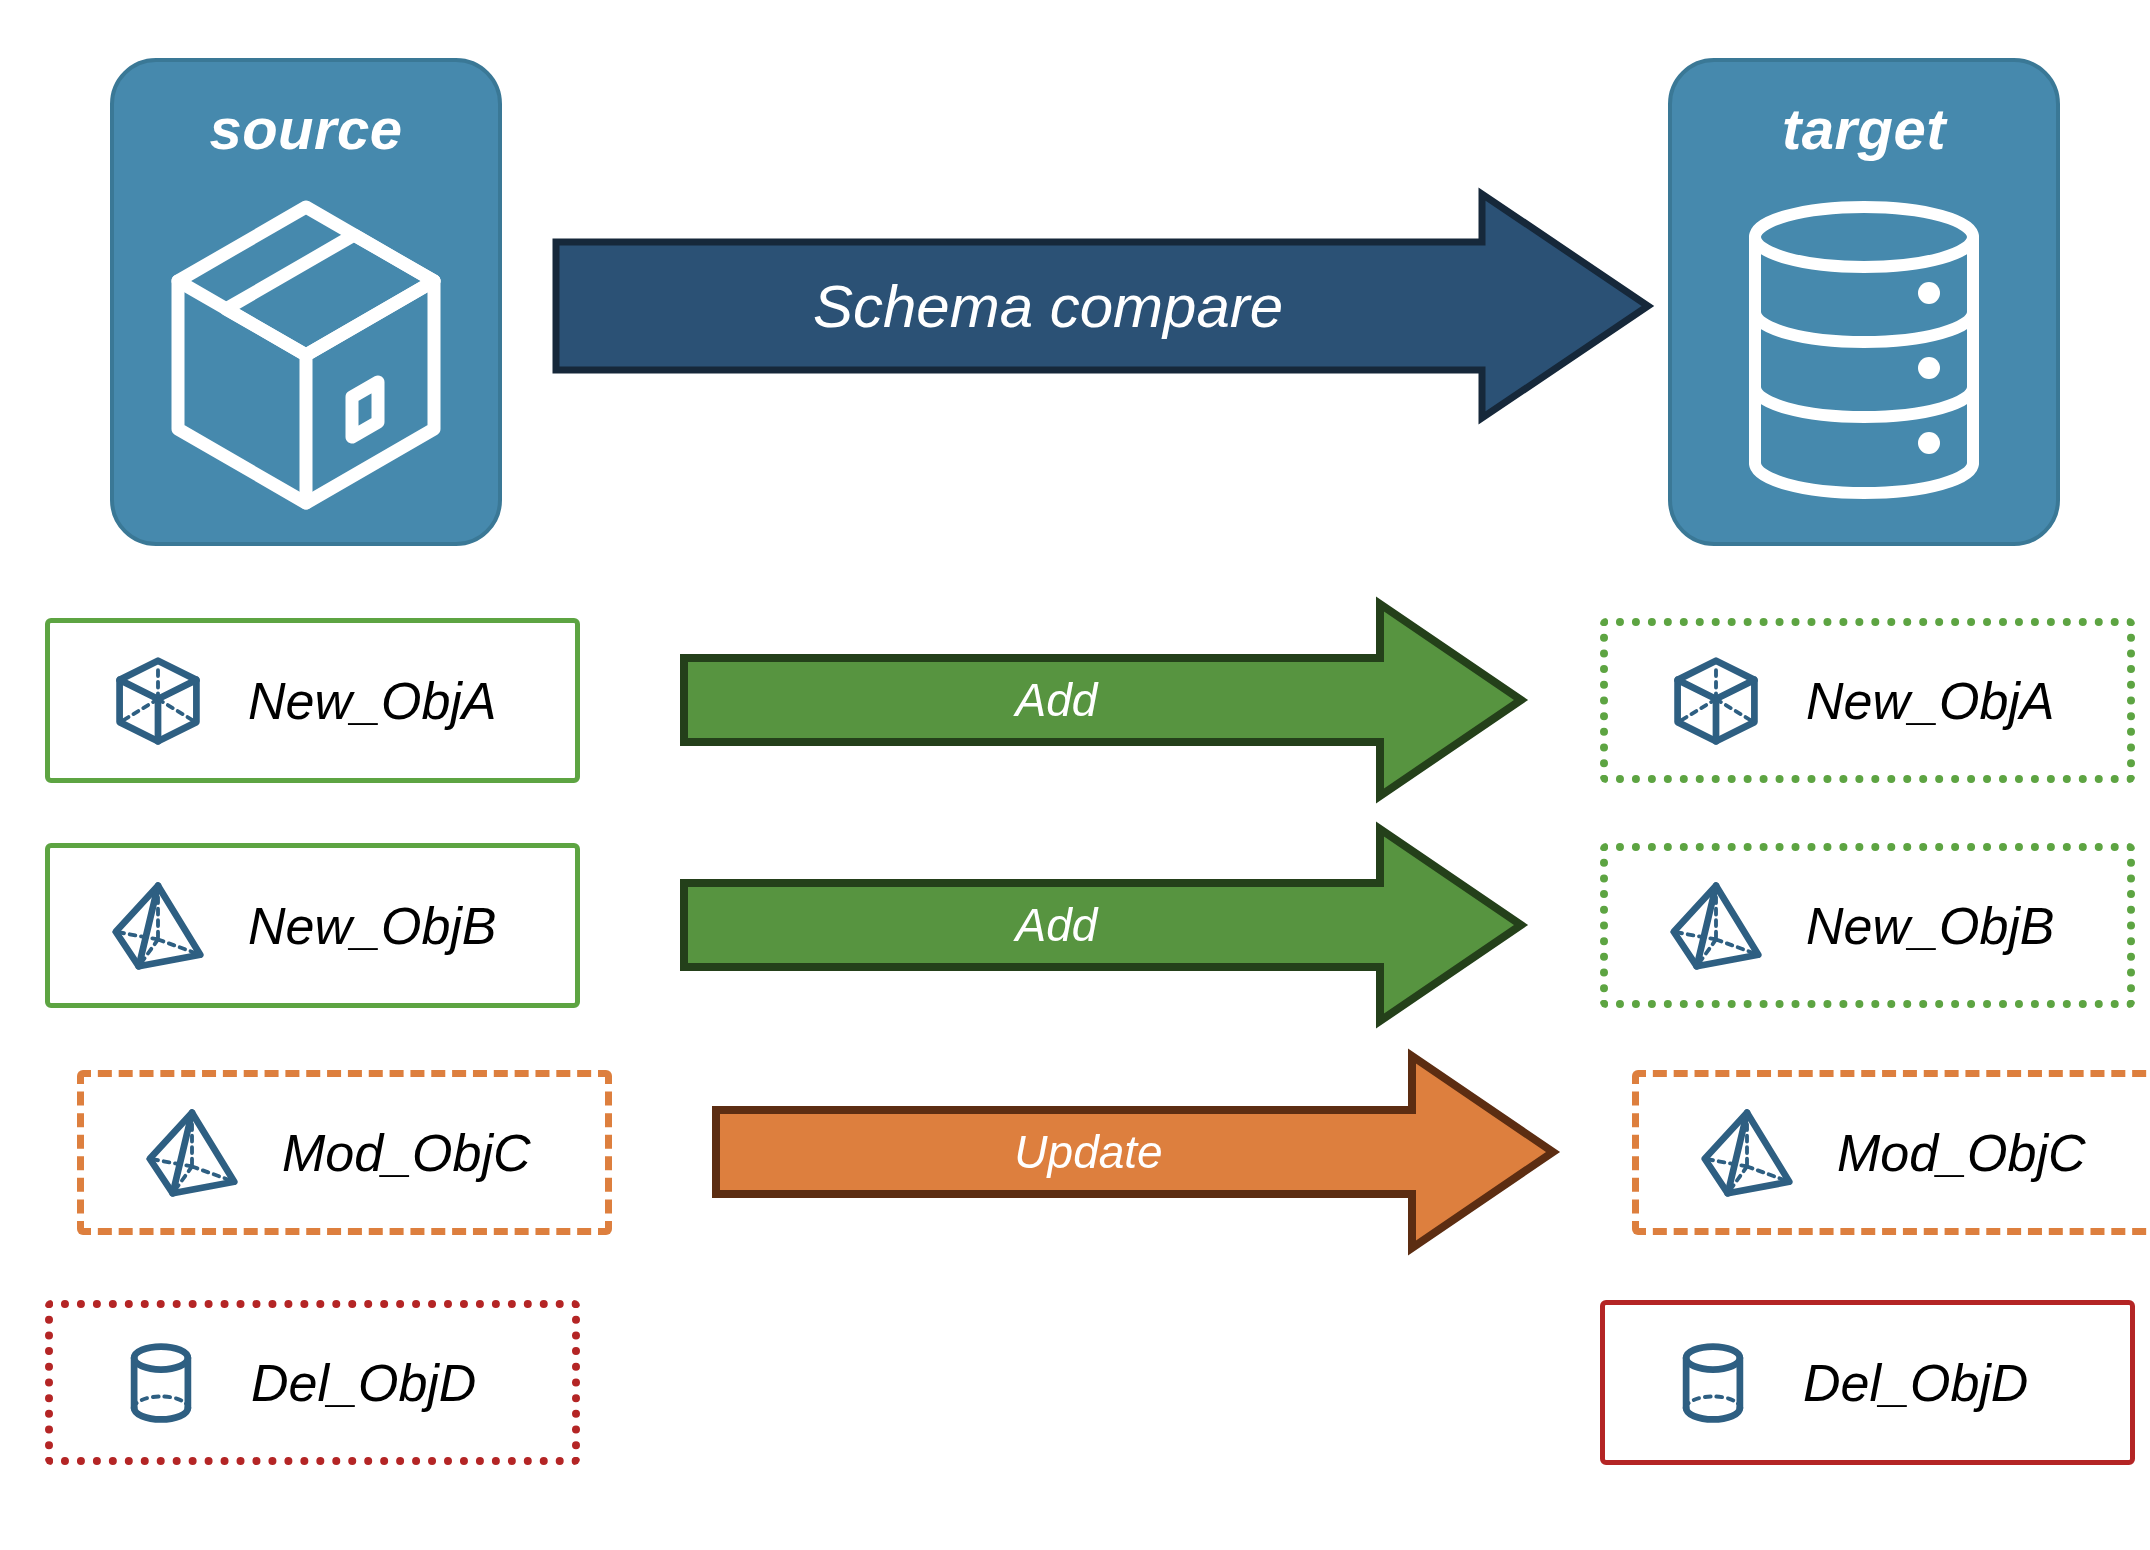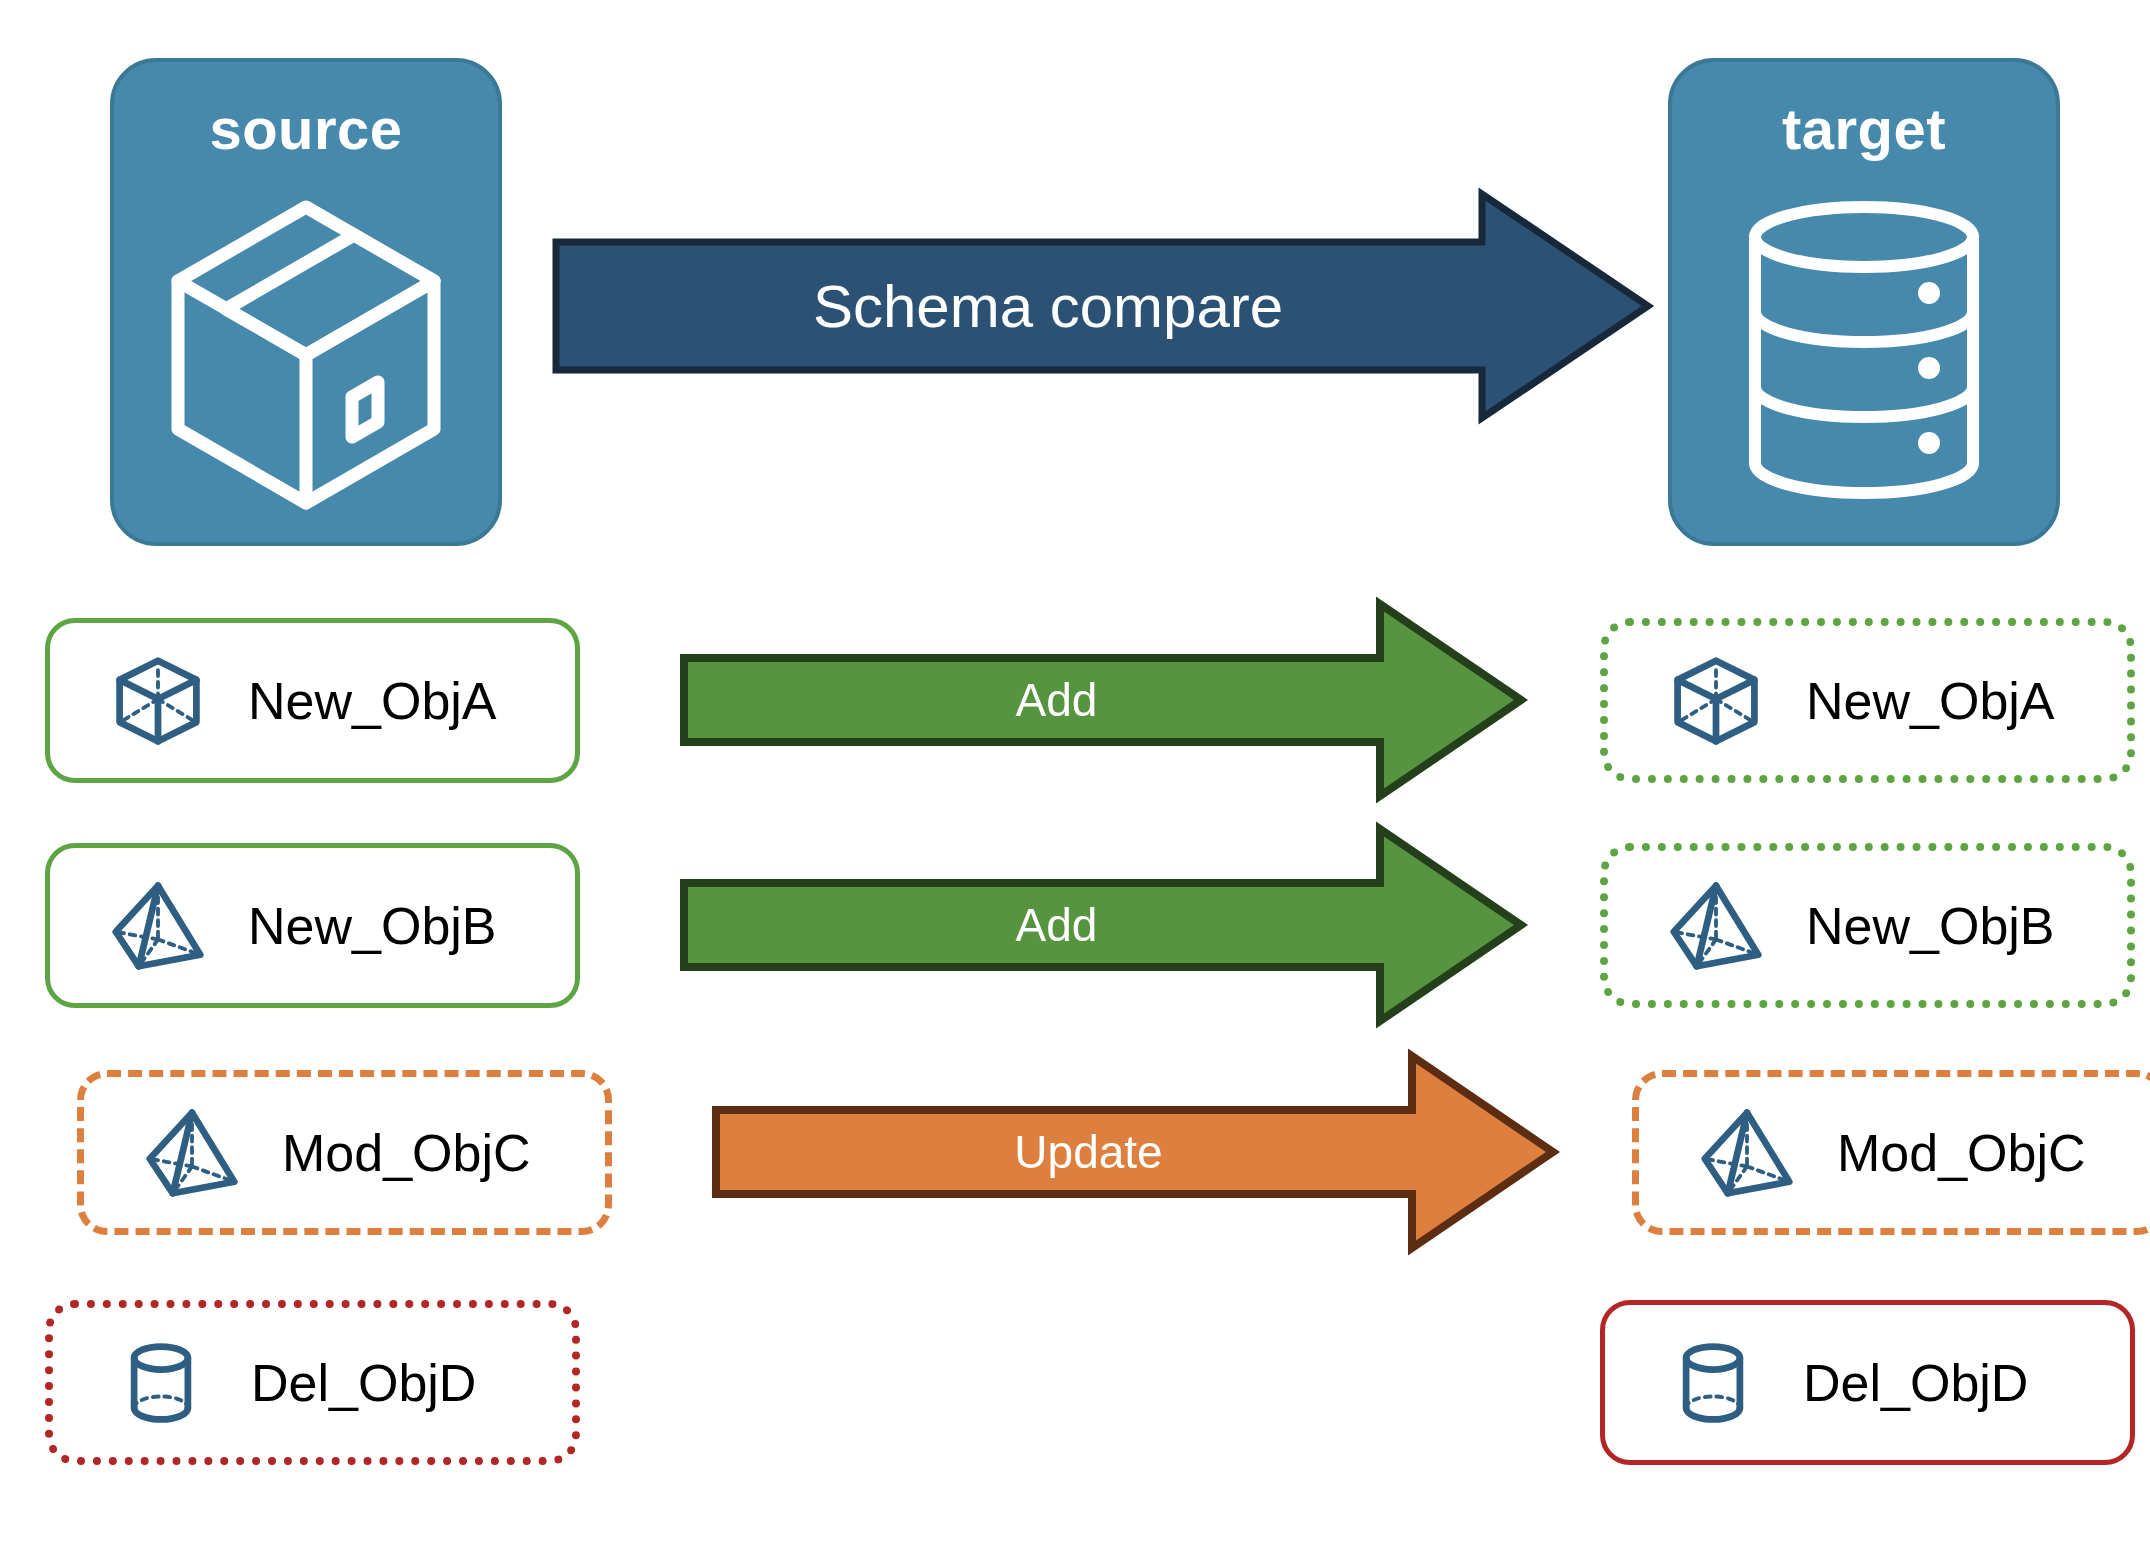--- a/index.html
+++ b/index.html
@@ -3,21 +3,21 @@
 <meta charset="utf-8">
 <style>
   html,body{margin:0;padding:0;}
   body{
     width:2150px;height:1550px;
     background:#ffffff;
     font-family:"Liberation Sans", sans-serif;
     overflow:hidden;
     position:relative;
   }
-  .stage{position:absolute;inset:0;}
+  .stage{position:absolute;inset:0;font-style:italic;}
 
   
   .endpoint{
     position:absolute;
     border-radius:46px;
     background:#4689ad;
     border:4px solid #3a7896;
     display:flex;flex-direction:column;align-items:center;
     box-sizing:border-box;
   }
@@ -61,21 +61,21 @@
   .row{position:absolute;left:0;width:2150px;height:200px;}
   #row-0{top:600px;}
   #row-1{top:825px;}
   #row-2{top:1052px;margin-left:32px;}
   #row-3{top:1282px;}
 
   .obj-box{
     position:absolute;
     top:18px;
     height:165px;
-    border-radius:30px;
+    border-radius:6px;
     background:#ffffff;
     box-sizing:border-box;
     display:flex;align-items:center;
     padding-left:58px;
     gap:40px;
   }
   .obj-box.left{left:45px;width:535px;}
   .obj-box.right{left:1600px;width:535px;}
 
   .obj-label{

